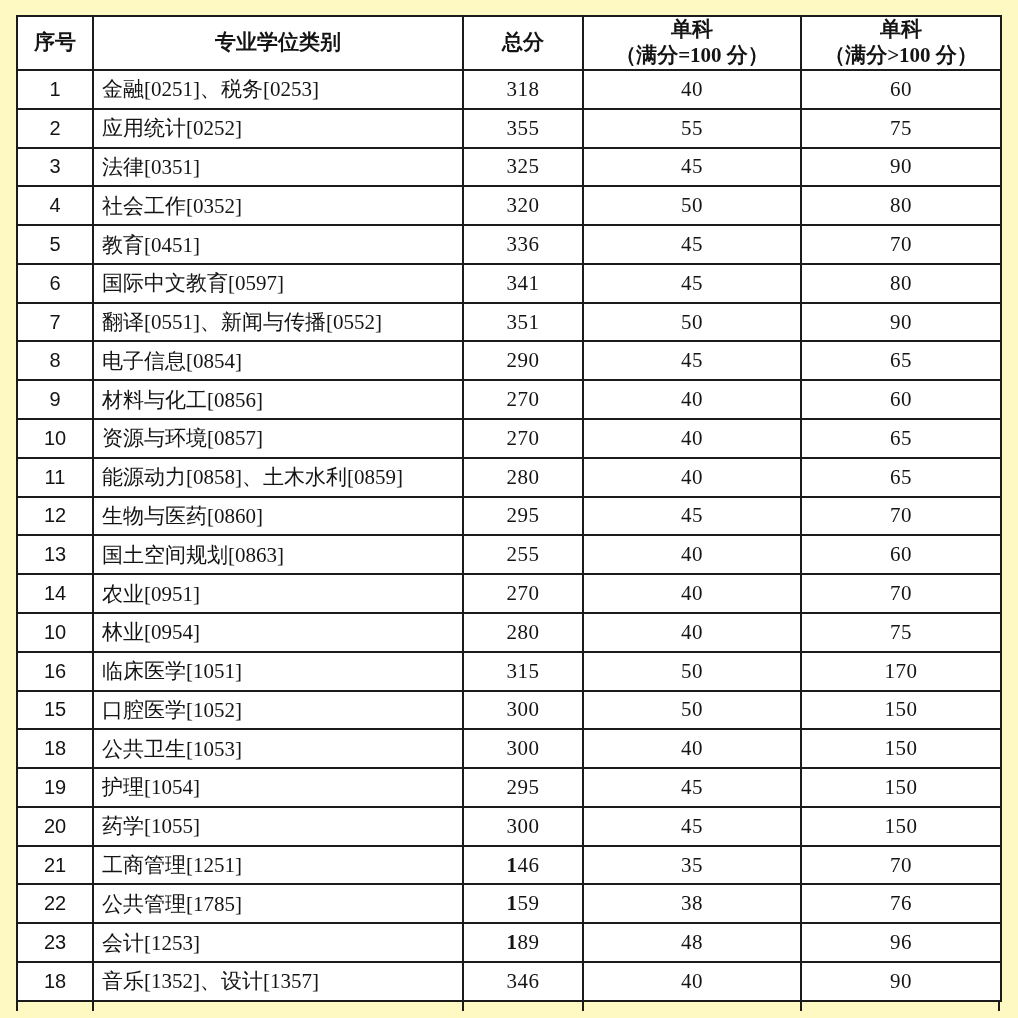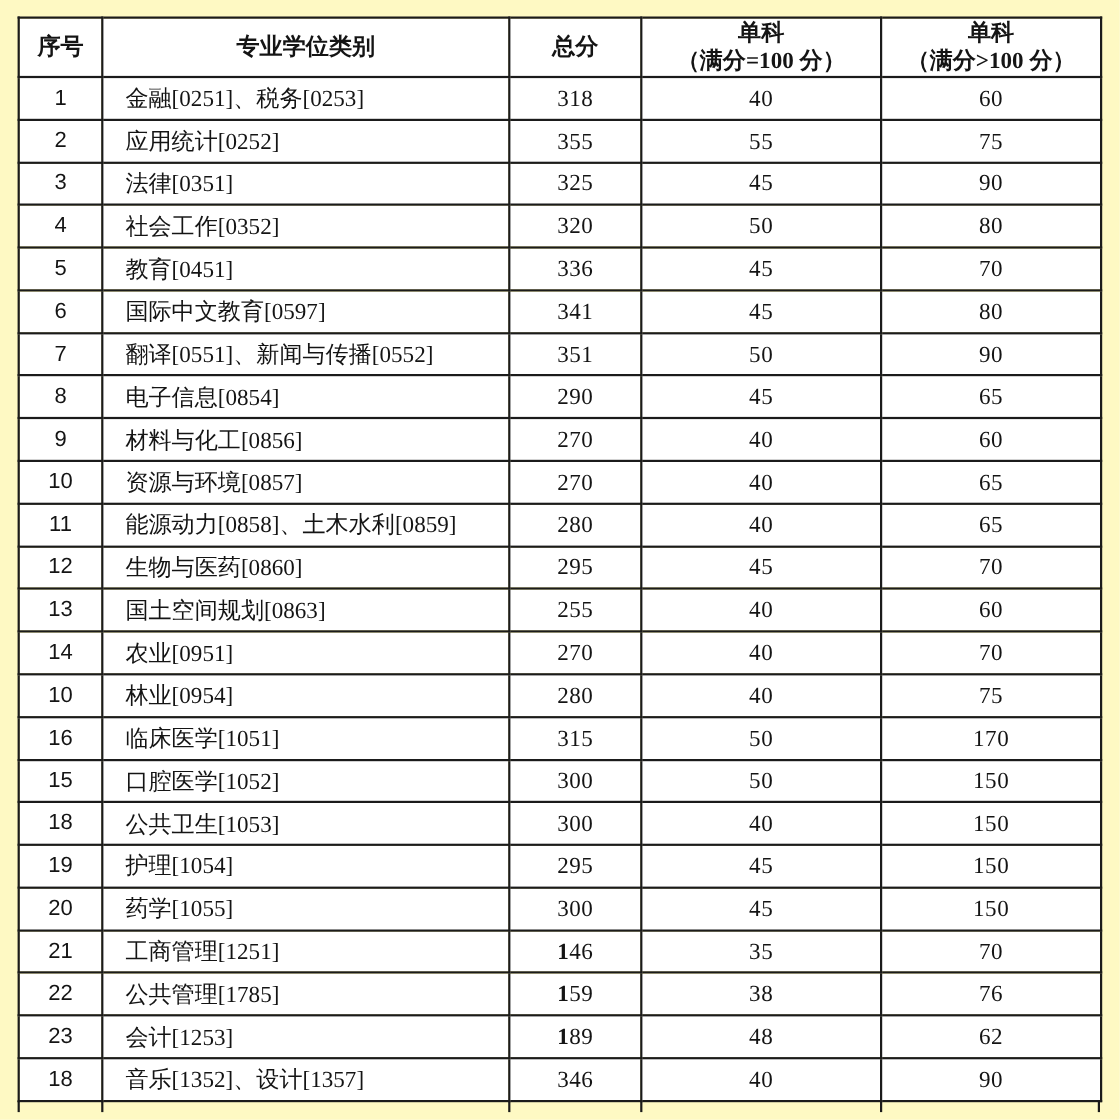--- a/index.html
+++ b/index.html
@@ -51,21 +51,21 @@
     font-size: 21px;
     vertical-align: middle;
   }
   td.c-no {
     text-align: center;
     font-family: "Liberation Sans", "DejaVu Sans", sans-serif;
     font-size: 20px;
   }
   td.c-cat {
     text-align: left;
-    padding-left: 20px;
+    padding-left: 8px;
   }
   td.c-num {
     text-align: center;
     font-family: "Liberation Serif", "DejaVu Serif", serif;
     letter-spacing: 0.5px;
   }
   td.c-num.bold-first::first-letter {
     font-weight: bold;
   }
   .hdr-line {
@@ -289,21 +289,21 @@
       <td class="c-num c-total bold-first">159</td>
       <td class="c-num">38</td>
       <td class="c-num">76</td>
     </tr>
 
     <tr>
       <td class="c-no">23</td>
       <td class="c-cat">会计[1253]</td>
       <td class="c-num c-total bold-first">189</td>
       <td class="c-num">48</td>
-      <td class="c-num">62</td>
+      <td class="c-num">96</td>
     </tr>
 
     <tr>
       <td class="c-no">18</td>
       <td class="c-cat">音乐[1352]、设计[1357]</td>
       <td class="c-num c-total">346</td>
       <td class="c-num">40</td>
       <td class="c-num">90</td>
     </tr>
   </tbody>

